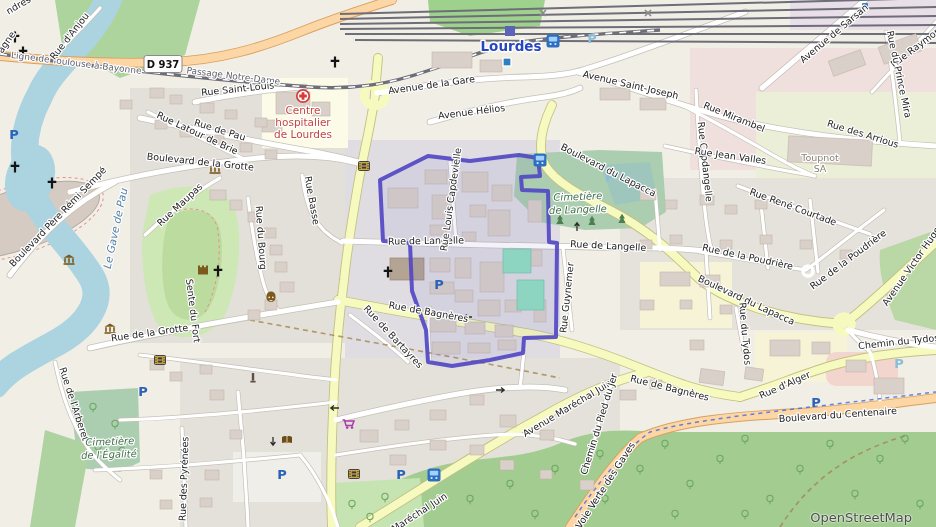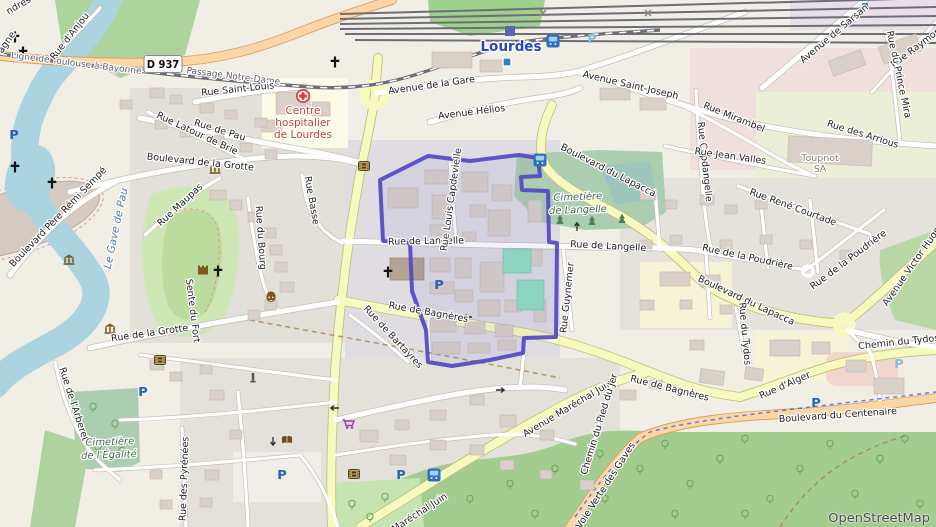--- a/index.html
+++ b/index.html
@@ -31,21 +31,21 @@
   .c-city{fill:#2546be;font-weight:bold;font-size:13.5px;stroke-width:2.8px;}
   .c-water{fill:#5583a9;font-style:italic;font-size:10.5px;}
   .c-cem{fill:#42704c;font-style:italic;font-size:10px;}
   .c-hosp{fill:#c4473d;font-size:10.5px;}
   .c-ind{fill:#8a8177;}
   .c-rail{fill:#62626e;font-size:9px;}
   .p-dark{color:#2a62b8;}
   .p-light{color:#88bddc;}
   #shield rect{fill:#fdfdfd;stroke:#8a8a8a;stroke-width:1;}
   #shield text{font-size:10px;font-weight:bold;fill:#111;text-anchor:middle;}
-  #attribution{position:absolute;right:6px;bottom:2px;font-size:13px;color:#4c4c4c;
+  #attribution{position:absolute;right:24px;bottom:2px;font-size:13px;color:#4c4c4c;
     text-shadow:0 0 2px #fff,0 0 2px #fff;}
 </style>
 </head>
 <body>
 
 <div id="map-wrap">
 <svg width="936" height="527" viewBox="0 0 936 527">
   <defs>
     <g id="sym-parking">
           <text y="5" style="font:bold 13px 'DejaVu Sans',sans-serif" text-anchor="middle" fill="currentColor">P</text>

